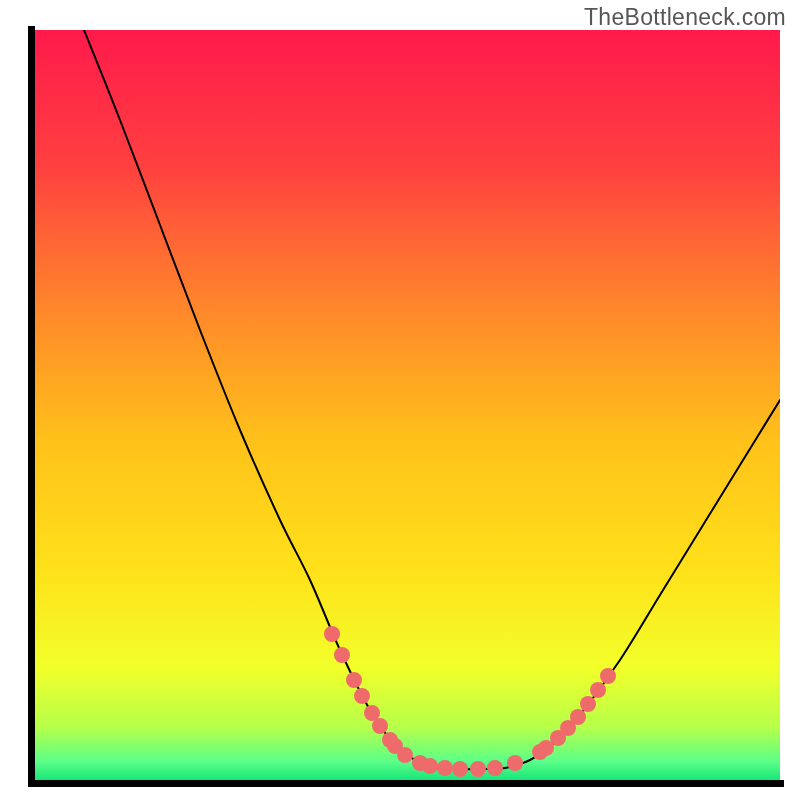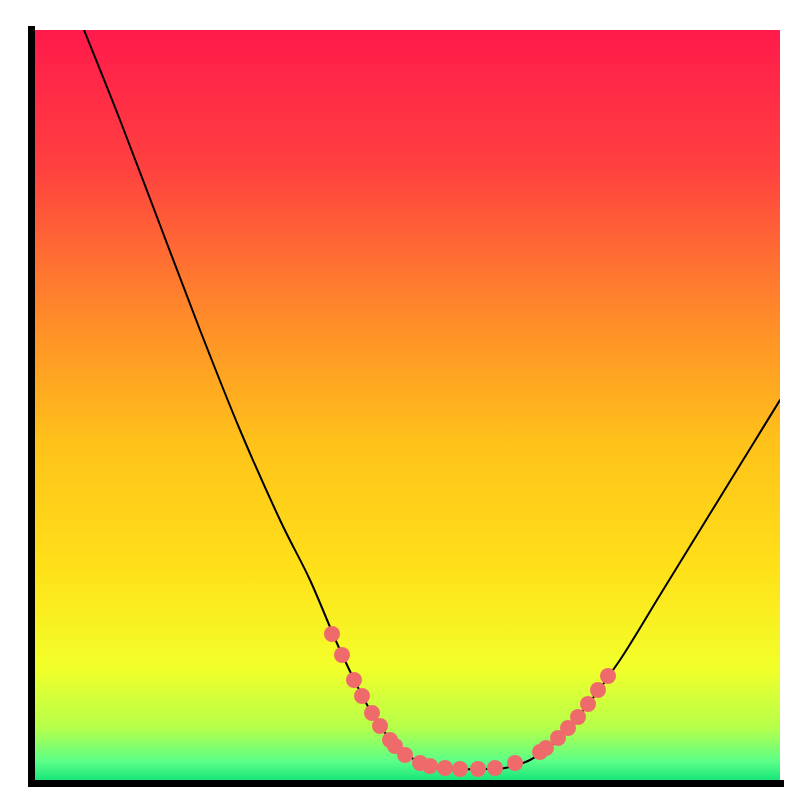--- a/index.html
+++ b/index.html
@@ -81,13 +81,14 @@
           <circle cx="558" cy="738" r="8" fill="#ef6b6b"></circle>
           <circle cx="568" cy="728" r="8" fill="#ef6b6b"></circle>
           <circle cx="578" cy="717" r="8" fill="#ef6b6b"></circle>
           <circle cx="588" cy="704" r="8" fill="#ef6b6b"></circle>
           <circle cx="598" cy="690" r="8" fill="#ef6b6b"></circle>
           <circle cx="608" cy="676" r="8" fill="#ef6b6b"></circle>
         </g>
     </g>
   </svg>
 
+  <div class="watermark">TheBottleneck.com</div>
 </div>
 
 </body></html>

